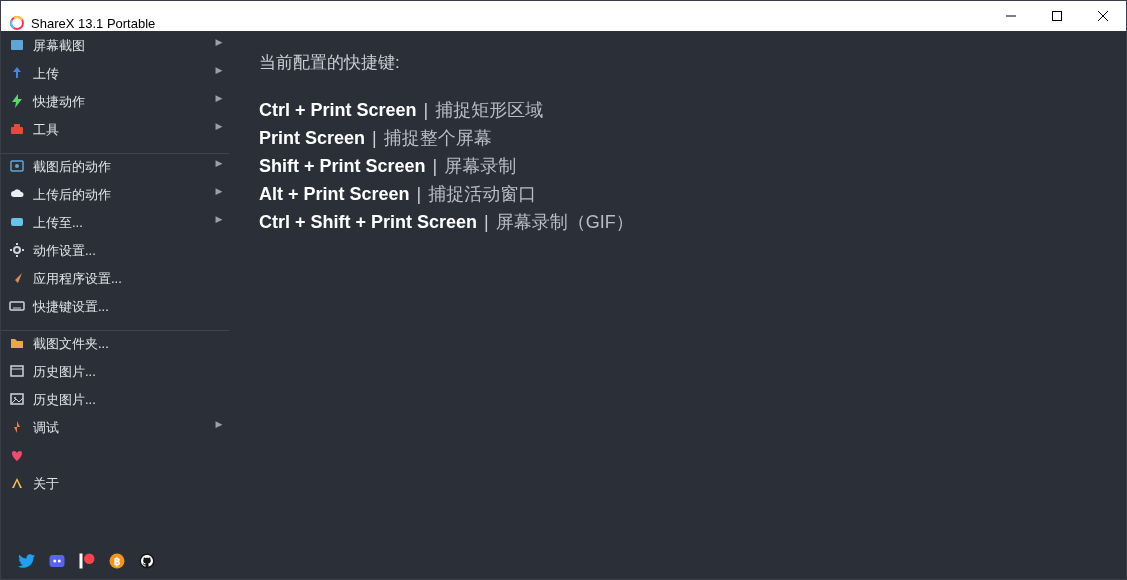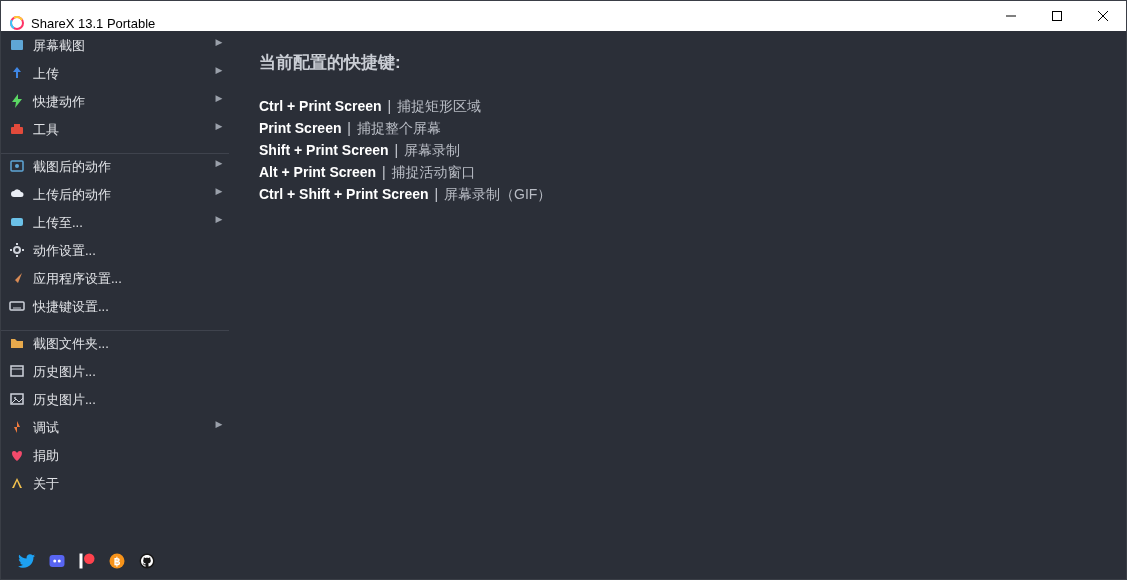--- a/index.html
+++ b/index.html
@@ -86,25 +86,25 @@
 .content {
   flex: 1;
   padding: 20px 30px;
   color: #c9cdd4;
   font-size: 16px;
 }
 .content-heading {
   color: #c9cdd4;
   font-size: 17px;
   margin-bottom: 24px;
-  font-weight: 700;
+  font-weight: 400;
 }
 .hotkey-row {
   margin-bottom: 4px;
-  font-size: 14px;
+  font-size: 18px;
 }
 .hotkey-row .hk-key { color: #ffffff; font-weight: 600; }
 .hotkey-row .hk-sep { color: #c9cdd4; margin: 0 2px; }
 .hotkey-row .hk-desc { color: #b8bcc4; }
 </style>
 </head>
 <body>
 
 <div class="window">
 
@@ -271,21 +271,20 @@
             </span>
             <span class="label">调试</span>
             <span class="arrow">▶</span>
           </div>
           <div class="menu-item">
             <span class="m-icon">
               <svg viewBox="0 0 16 16" width="16" height="16">
                 <path d="M8 14 C2 9 2 4 5 4 C7 4 8 6 8 6 C8 6 9 4 11 4 C14 4 14 9 8 14 Z" fill="#f24a6b"></path>
               </svg>
             </span>
-            <span class="label">捐助</span>
           </div>
           <div class="menu-item">
             <span class="m-icon">
               <svg viewBox="0 0 16 16" width="16" height="16">
                 <path d="M3 13 L8 3 L13 13 L11 13 L8 6 L5 13 Z" fill="#f2c14e"></path>
               </svg>
             </span>
             <span class="label">关于</span>
           </div>
         </div>

